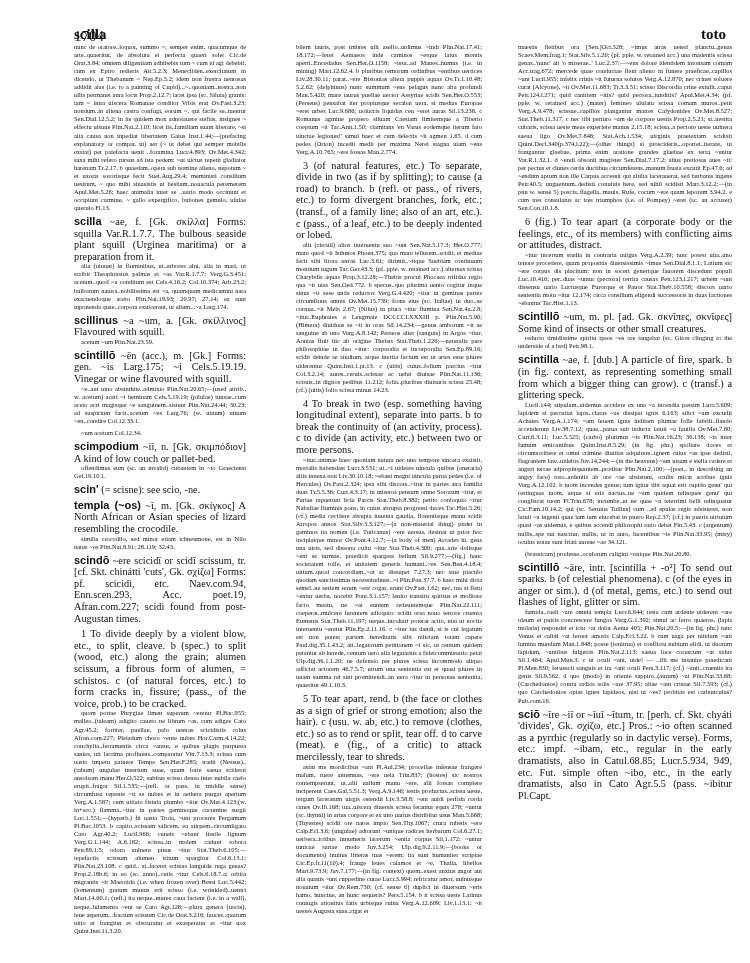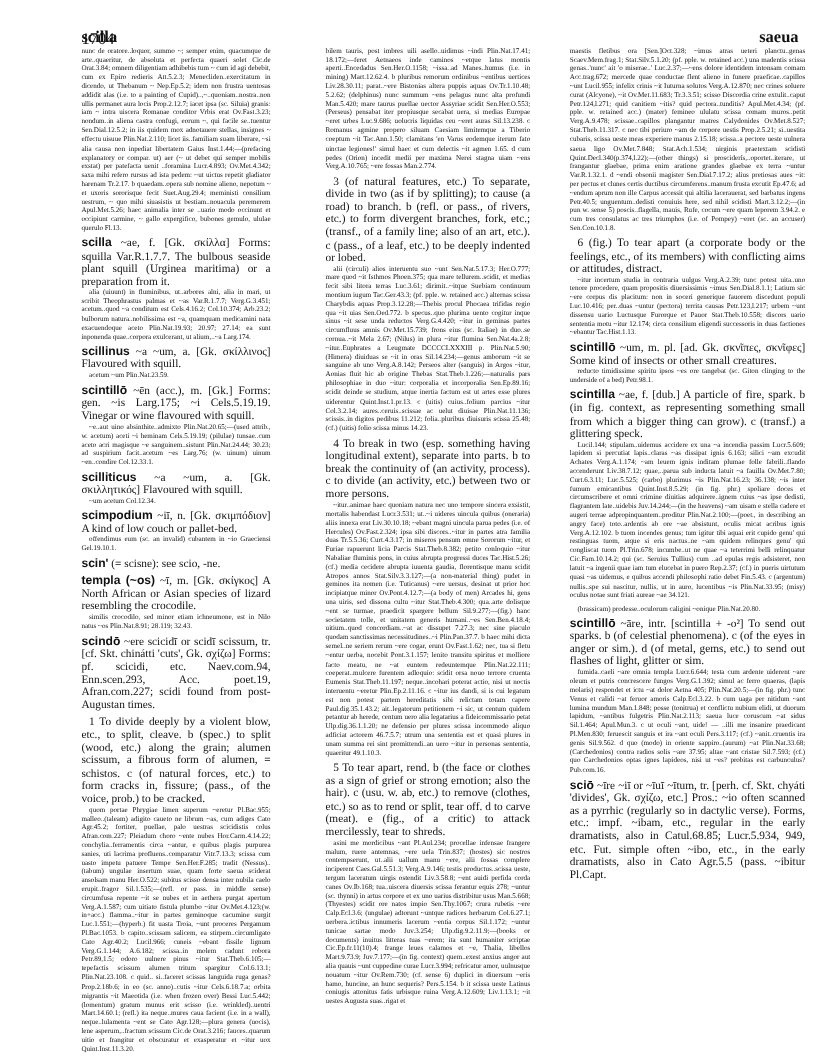--- a/index.html
+++ b/index.html
@@ -22,39 +22,38 @@
   .hw { font-weight: bold; font-family: "Liberation Sans", sans-serif; font-size: 11px; }
   .sense-gap { margin-top: 4px; }
 </style>
 </head>
 <body>
 
 <div class="page">
   <div class="running-head">
     <span class="rh-left">scilla</span>
     <span class="rh-center">1704</span>
-    <span class="rh-right">saeua</span>
+    <span class="rh-right">toto</span>
   </div>
 
   <div class="col col1">
       <p class="cit cont">nunc de oratore..loquor, summo ~; semper enim, quacumque de arte..quaeritur, de absoluta et perfecta quaeri solet Cic.de Orat.3.84; omnem diligentiam adhibebis tum ~ cum id agi debebit, cum ex Epiro redieris Att.5.2.3; Menecliden..exercitatum in dicendo, ut Thebanum ~ Nep.Ep.5.2; idem non frustra uentosas addidit alas (i.e. to a painting of Cupid)..,~..quoniam..nostra..non ullis permanet aura locis Prop.2.12.7; iacet ipsa (sc. Siluia) granis: iam ~ intra uiscera Romanae conditor Vrbis erat Ov.Fast.3.23; nondum..in aliena castra confugi, eorum ~, qui facile se..tuentur Sen.Dial.12.5.2; in iis quidem mox adnotauere stellas, insignes ~ effectu uisuue Plin.Nat.2.110; licet iis..familiam suam liberare, ~si alia causa non inpediat libertatem Gaius Inst.1.44;—(prefacing explanatory or compar. ut) aer (~ ut debet qui semper mobilis exstat) per patefacta uenit ..foramina Lucr.4.893; Ov.Met.4.342; saxa mihi refero rursus ad ista pedem: ~ut uictus repetit gladiator harenam Tr.2.17.        b quaedam..opera sub nomine alieno, nepotum ~ et uxoris sororisque fecit Suet.Aug.29.4; meministi consilium uestrum, ~ quo mihi siuasistis ut bestiam..nouacula peremerem Apul.Met.5.26; haec animalia inter se ..uario modo occinunt et occipiunt carmine, ~ gallo expergifico, bubones gemulo, ululae querulo Fl.13.</p>
       <div class="entry">
         <p class="def"><span class="hw">scilla</span><span> ~ae, f. [Gk. σκίλλα] Forms: squilla Var.R.1.7.7. The bulbous seaside plant squill (Urginea maritima) or a preparation from it.</span></p>
         <p class="cit">alia (uiuunt) in fluminibus, ut..arbores alni, alia in mari, ut scribit Theophrastus palmas et ~as Var.R.1.7.7; Verg.G.3.451; acetum..quod ~a conditum est Cels.4.16.2; Col.10.374; Arb.23.2; bulborum natura..nobilissima est ~a, quamquam medicamini nata exacuendoque aceto Plin.Nat.19.93; 20.97; 27.14; ea sunt inponenda quae..corpora exulcerant, ut alium,..~a Larg.174.</p>
       </div>
       <div class="entry">
         <p class="def"><span class="hw">scillinus</span><span> ~a ~um, a. [Gk. σκίλλινος] Flavoured with squill.</span></p>
         <p class="cit">acetum ~um Plin.Nat.23.59.</p>
       </div>
       <div class="entry">
         <p class="def"><span class="hw">scintillō</span><span> ~ēn (acc.), m. [Gk.] Forms: gen. ~is Larg.175; ~i Cels.5.19.19. Vinegar or wine flavoured with squill.</span></p>
         <p class="cit">~e..aut uino absinthite..admixto Plin.Nat.20.65;—(used attrib., w. acetum) aceti ~i heminam Cels.5.19.19; (pilulae) tunsae..cum aceto acri magisque ~e sanguinem..sistunt Plin.Nat.24.44; 30.23; ad suspirium facit..acetum ~es Larg.76; (w. uinum) uinum ~en..condire Col.12.33.1.</p>
       </div>
       <div class="entry">
-        <p class="def"><span class="hw">scilliticus</span><span> ~a ~um, a. [Gk. σκιλλητικός] Flavoured with squill.</span></p>
         <p class="cit">~um acetum Col.12.34.</p>
       </div>
       <div class="entry">
         <p class="def"><span class="hw">scimpodium</span><span> ~iī, n. [Gk. σκιμπόδιον] A kind of low couch or pallet-bed.</span></p>
         <p class="cit">offendimus eum (sc. an invalid) cubantem in ~io Graeciensi Gel.19.10.1.</p>
       </div>
       <div class="entry">
         <p class="def"><span class="hw">scin'</span><span> (= scisne): see scio, -ne.</span></p>
       </div>
       <div class="entry">

